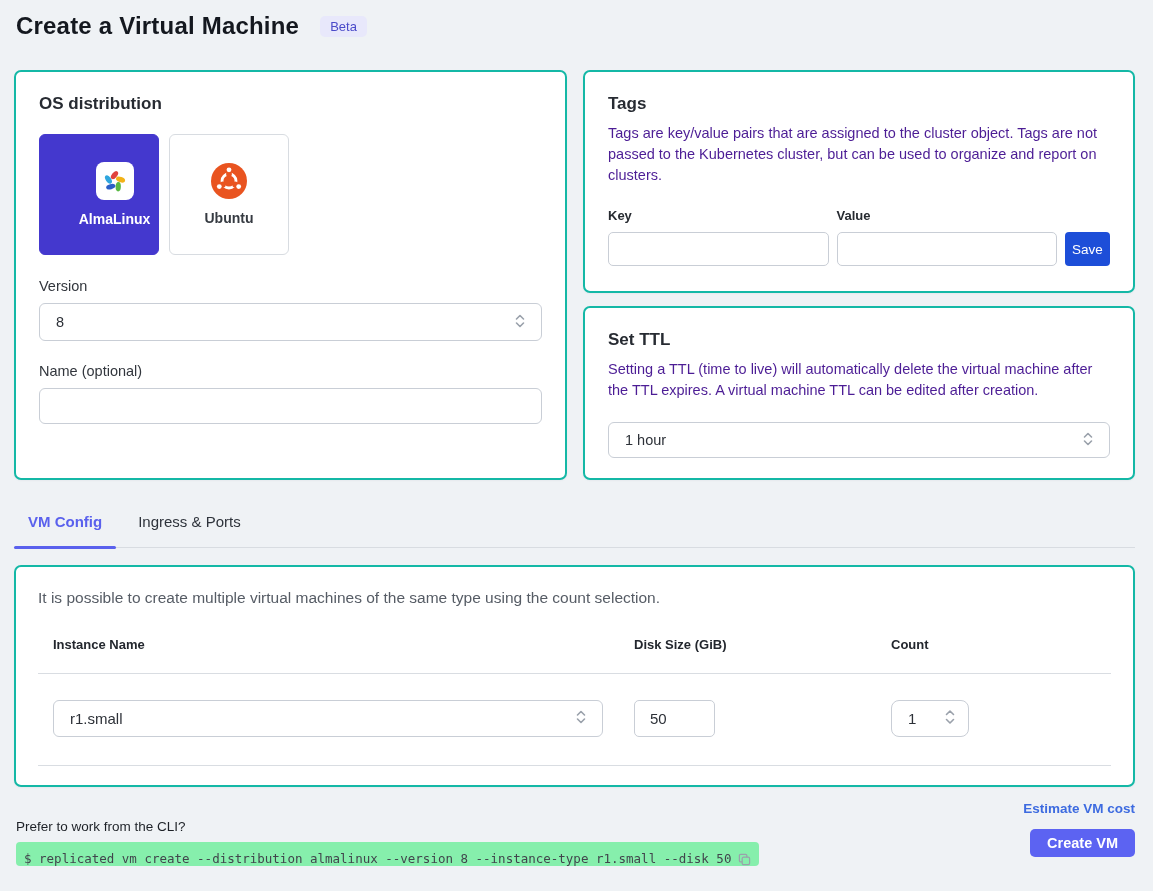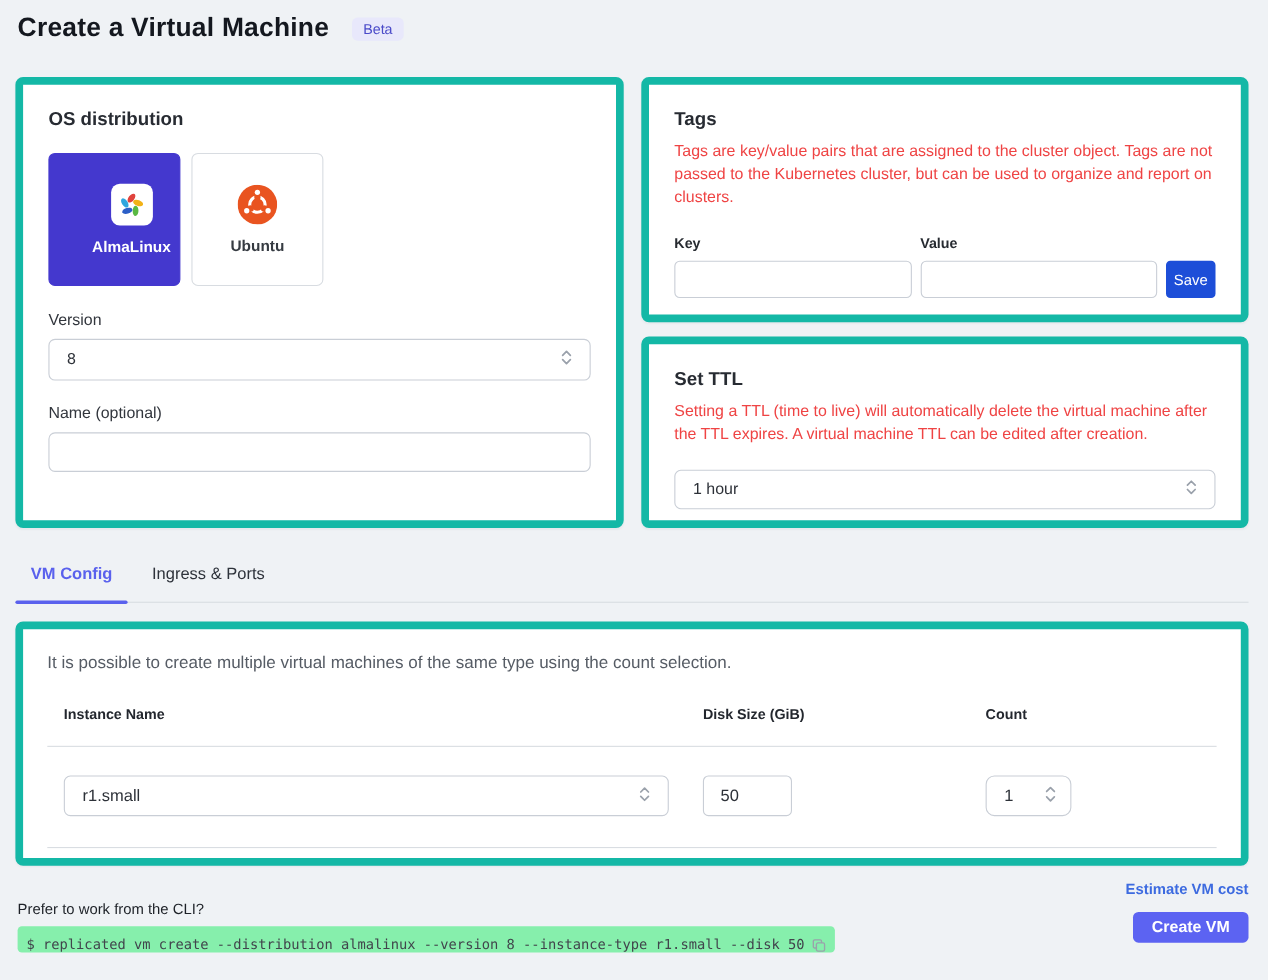--- a/index.html
+++ b/index.html
@@ -24,28 +24,28 @@
   .beta-badge {
     background: #e8e8fb; color: #4a4ac9;
     font-size: 13px; font-weight: 500;
     padding: 3px 10px; border-radius: 5px;
   }
 
   
   .card {
     position: absolute;
     background: #ffffff;
-    border: 7px solid #14b8a6;
+    border: 2px solid #14b8a6;
     border-radius: 7px;
     box-shadow: 0 1px 2px rgba(20,30,40,.04);
     padding: 22px 23px;
   }
   .card h2 { font-size: 17px; font-weight: 600; color: #272b32; }
   .card .desc {
-    margin-top: 9px; font-size: 14.5px; line-height: 21px; color: #ef4444;
+    margin-top: 9px; font-size: 14.5px; line-height: 21px; color: #4c1d95;
   }
 
   .os-card  { left: 14px;  top: 70px;  width: 553px; height: 410px; }
   .tags-card{ left: 583px; top: 70px;  width: 552px; height: 223px; }
   .ttl-card { left: 583px; top: 306px; width: 552px; height: 174px; }
   .main-card{ left: 14px;  top: 565px; width: 1121px; height: 222px; padding: 22px 22px; }
 
   
   .tiles { margin-top: 20px; display: flex; gap: 10px; }
   .tile {

